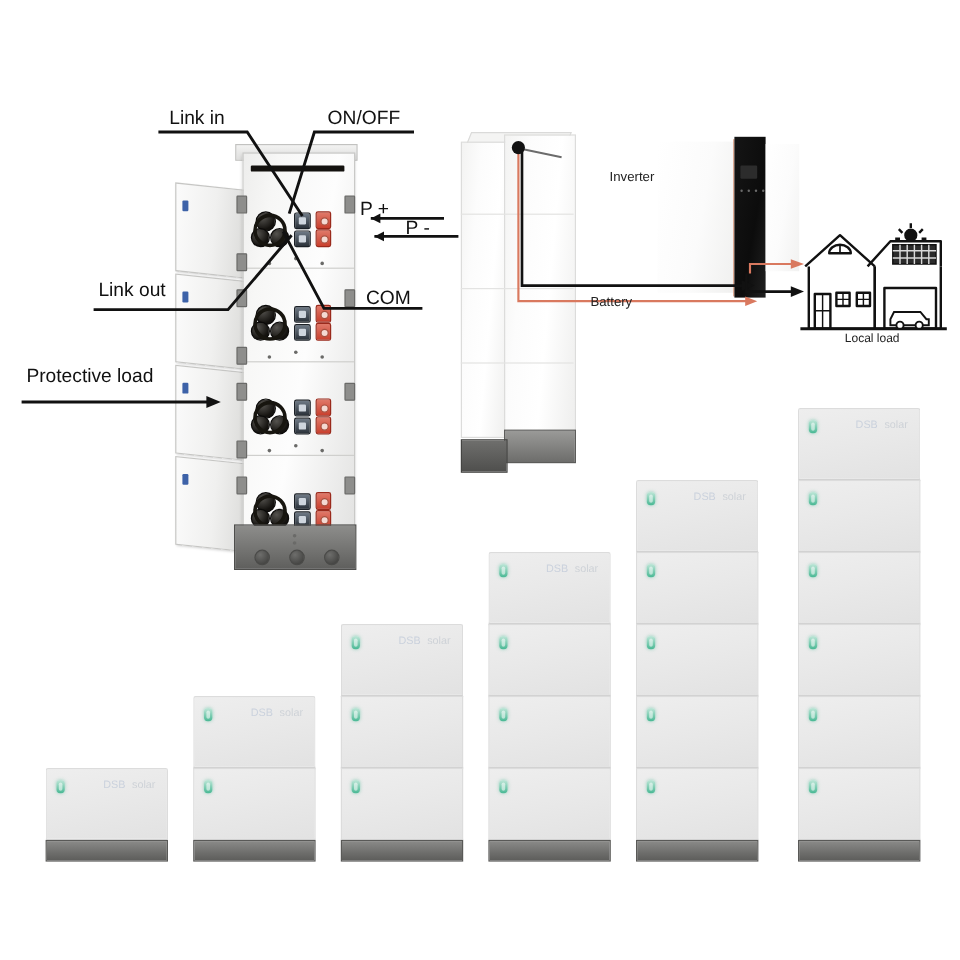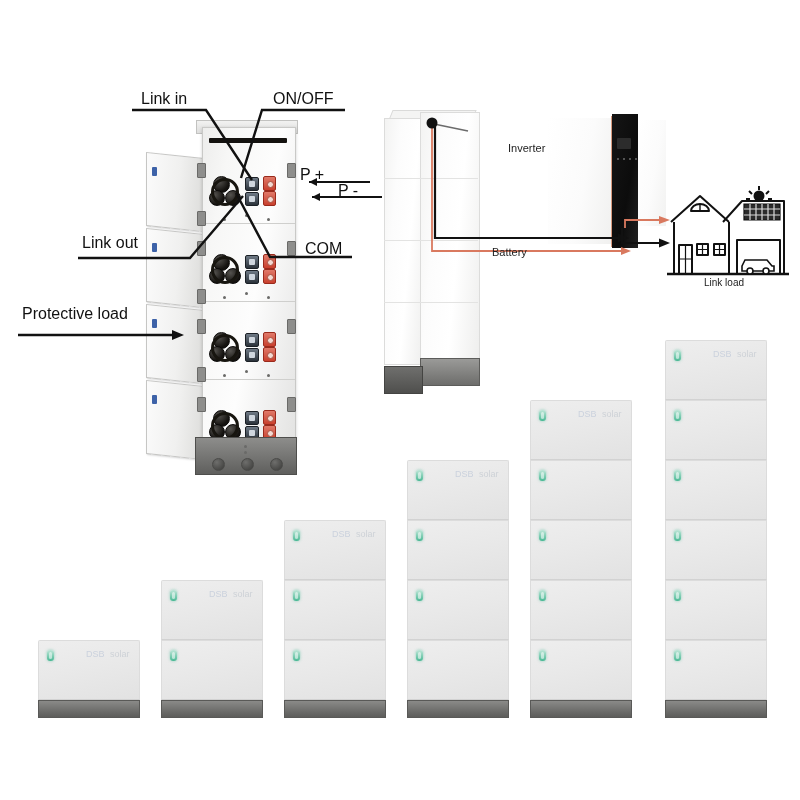--- a/index.html
+++ b/index.html
@@ -364,21 +364,21 @@
 
     <g stroke="#111" stroke-width="1.6" fill="none">
       <path d="M742,266 L745,260 L767,260 L772,266 L774,266 L774,271 L742,271 Z"></path>
       <circle cx="750" cy="271" r="3" fill="#fff"></circle>
       <circle cx="766" cy="271" r="3" fill="#fff"></circle>
     </g>
   </svg>
 
   <div class="callout" style="left:508px;top:142px;font-size:11px;color:#222;">Inverter</div>
   <div class="callout" style="left:492px;top:246px;font-size:11px;color:#222;">Battery</div>
-  <div class="callout" style="left:704px;top:277px;font-size:10px;color:#222;">Link load</div>
+  <div class="callout" style="left:704px;top:277px;font-size:10px;color:#222;">Local load</div>
 
   <div id="stack-row">
       <div class="stack" style="left: 38px; top: 640px; width: 102px; height: 78px;">
         <div class="module top" style="top: 0px; height: 60px;">
           <div class="led"></div>
           <div class="wmark"><svg viewBox="0 0 46 14" width="46" height="14">
               <text x="0" y="10" font-family="Liberation Sans, sans-serif" font-size="9" fill="#8fa3c4">DSB</text>
               <text x="24" y="10" font-family="Liberation Sans, sans-serif" font-size="9" fill="#9aa6b5">solar</text>
             </svg></div>
         </div>

